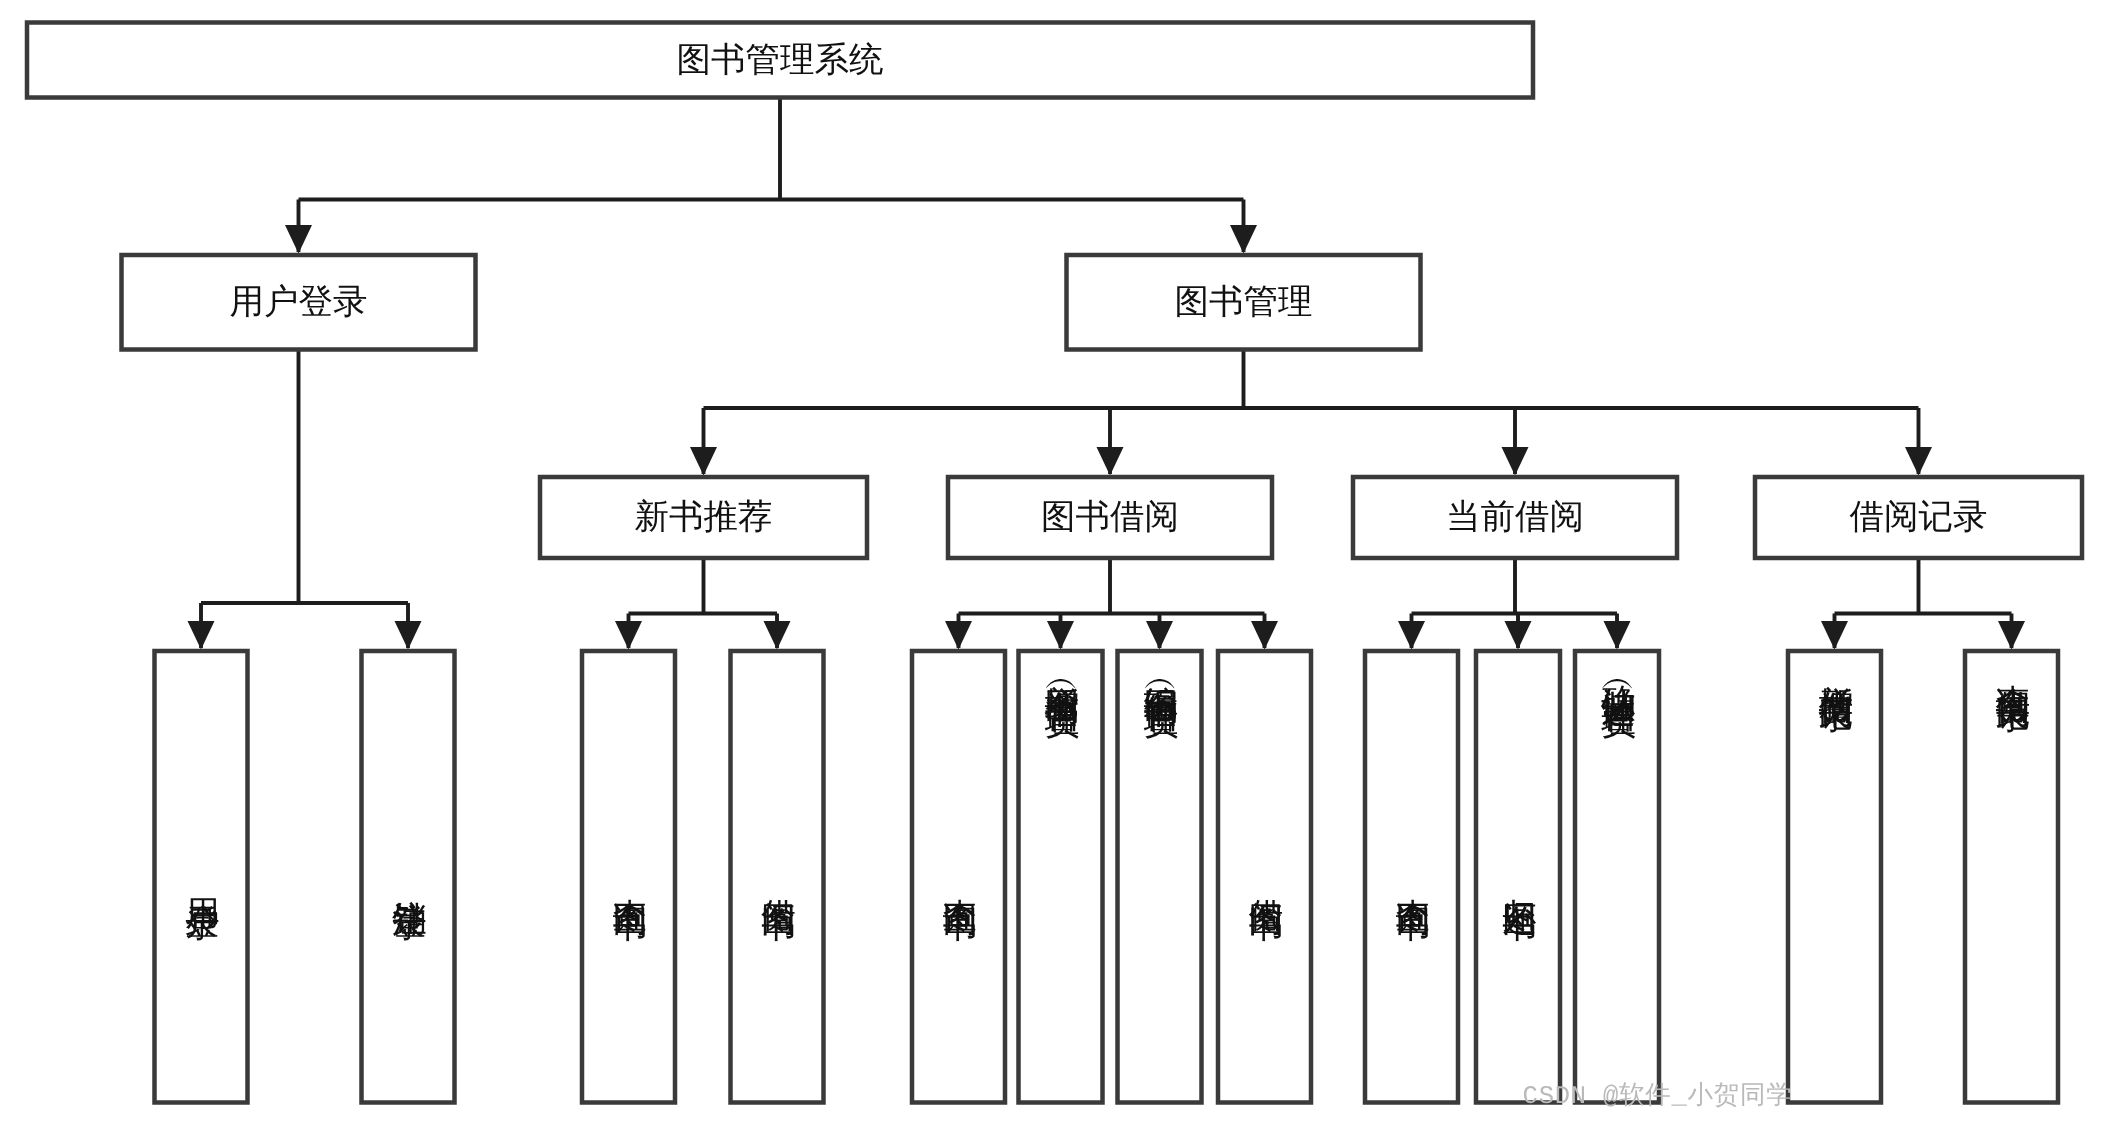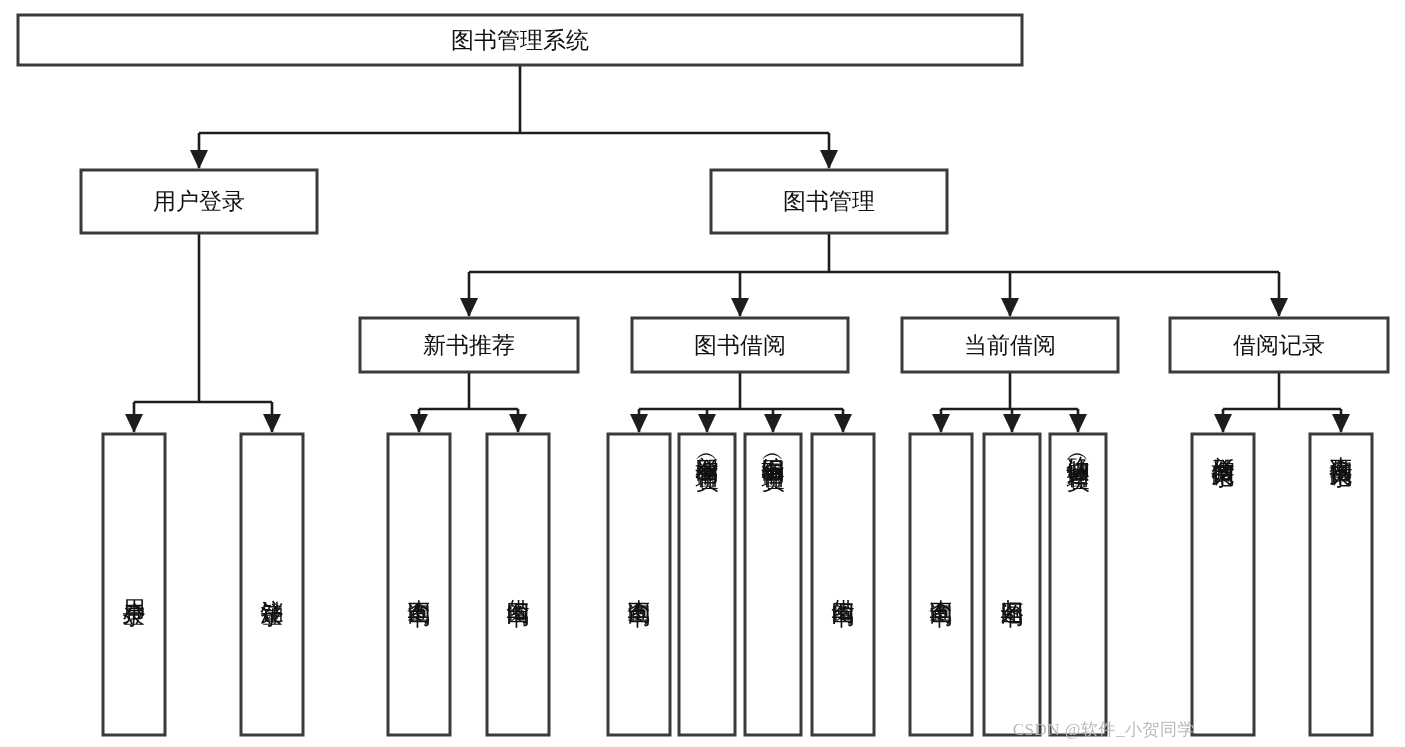--- a/index.html
+++ b/index.html
@@ -70,21 +70,21 @@
     font-size: 23px;
     line-height: 1.0;
     color: #111111;
     letter-spacing: 2px;
     white-space: nowrap;
   }
   .watermark {
     position: absolute;
     right: 8px;
     bottom: 6px;
-    font-family: Liberation Serif, serif;
+    font-family: Liberation Mono, monospace;
     font-size: 17px;
     color: #b9b9b9;
     letter-spacing: 0.5px;
     user-select: none;
   }
 </style>
 </head>
 <body>
 
 <div id="chart-root">

